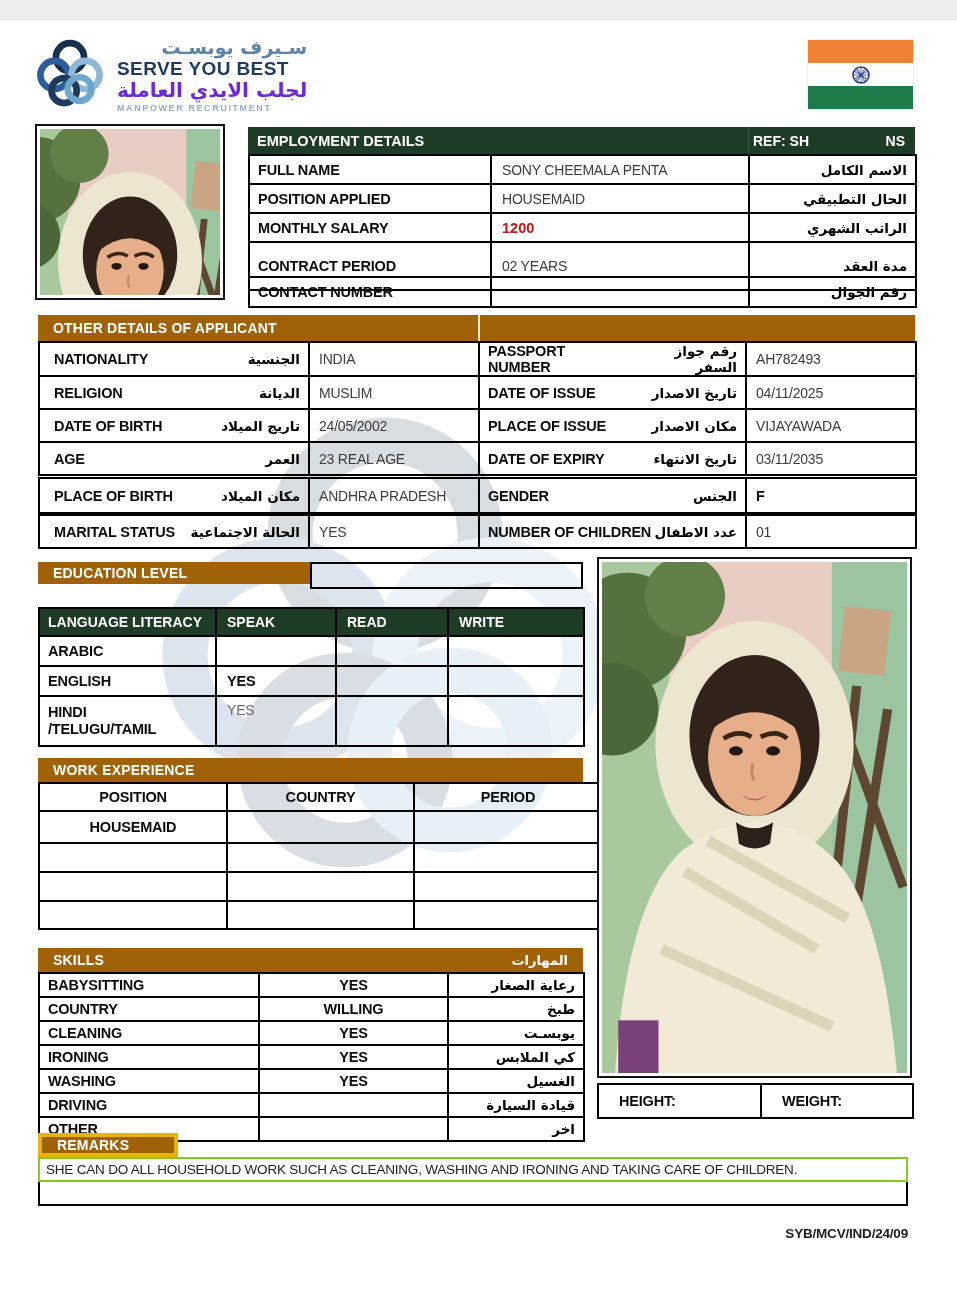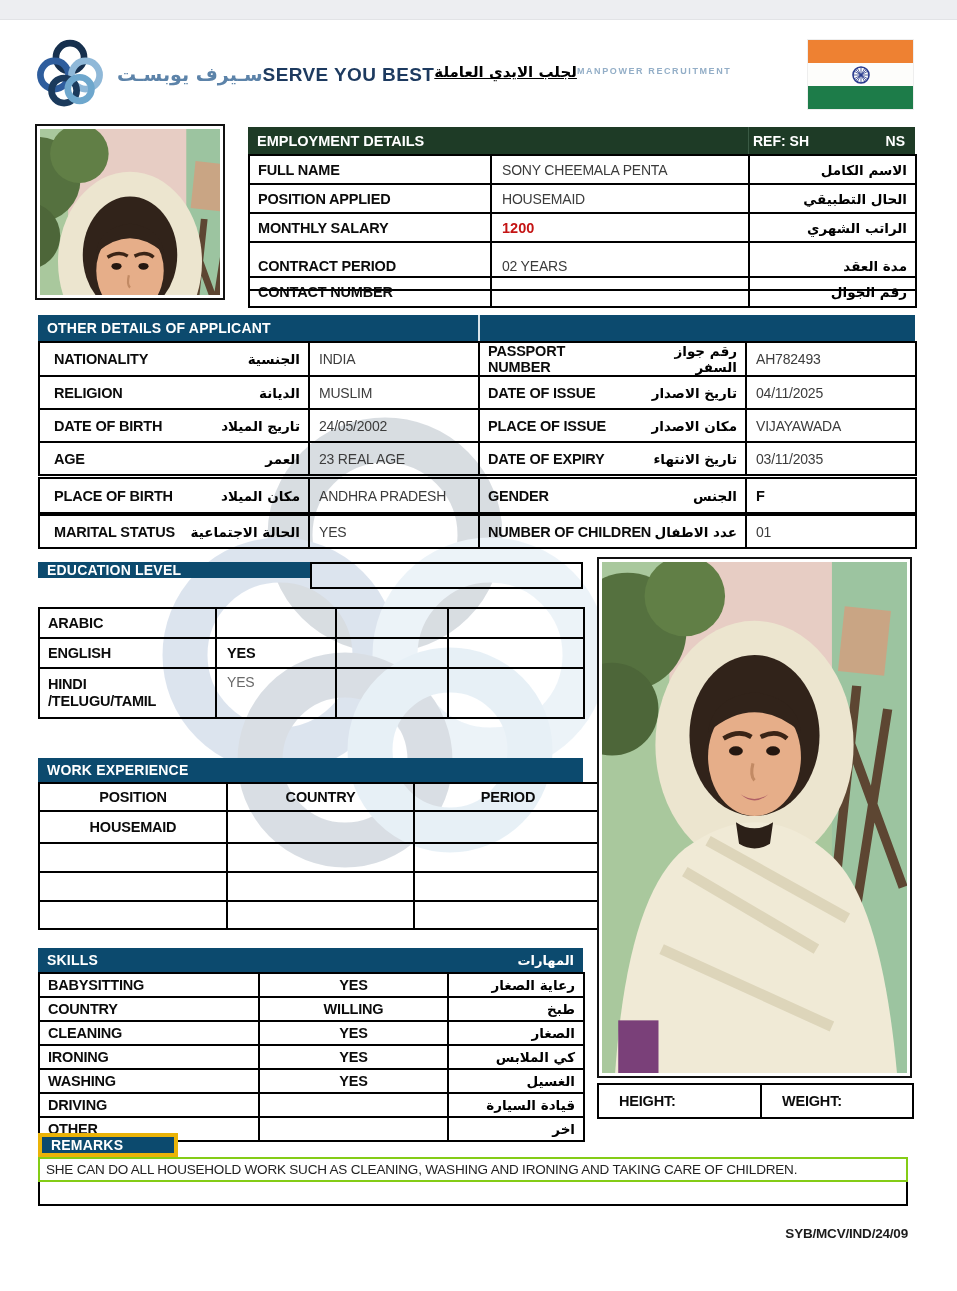--- a/index.html
+++ b/index.html
@@ -5,34 +5,34 @@
   * { margin:0; padding:0; box-sizing:border-box; }
   html,body { background:#fff; }
   body { font-family:"Liberation Sans", sans-serif; }
   .page { position:relative; width:957px; height:1291px; background:#fff; overflow:hidden; margin:0 auto; }
   .abs { position:absolute; }
 
   .top-strip { left:0; top:0; width:957px; height:20px; background:#edeef1; border-bottom:1px solid #e2e3e6; }
 
   
   .logo-block { left:33px; top:36px; display:flex; align-items:center; gap:10px; }
-  .logo-text { display:flex; flex-direction:row; line-height:1.12; }
+  .logo-text { display:flex; flex-direction:column; line-height:1.12; }
   .logo-ar-name { font-family:"DejaVu Sans",sans-serif; font-size:19px; font-weight:bold; color:#5c83a9; direction:rtl; }
   .logo-en-name { font-size:19px; font-weight:800; color:#1d3a5f; letter-spacing:.4px; }
-  .logo-ar-tag { font-family:"DejaVu Sans",sans-serif; font-size:15px; font-weight:bold; color:#000000; direction:rtl;text-decoration:underline; }
+  .logo-ar-tag { font-family:"DejaVu Sans",sans-serif; font-size:20px; font-weight:bold; color:#6d28d9; direction:rtl; }
   .logo-en-tag { font-size:9px; font-weight:bold; color:#93aec7; letter-spacing:1.6px; margin-top:2px; }
 
   
   .flag { left:808px; top:40px; width:105px; height:69px; box-shadow:0 0 0 1px #eee; }
   .flag .saffron { height:23px; background:#ee8132; }
   .flag .white { height:23px; background:#fdfdfb; display:flex; align-items:center; justify-content:center; }
   .flag .green { height:23px; background:#1d7c49; }
 
   
-  .sec-bar { background:#0c4a6e; color:#fff; font-weight:bold; font-size:14px; display:flex; align-items:center; padding:0 9px; letter-spacing:.2px; }
+  .sec-bar { background:#a16207; color:#fff; font-weight:bold; font-size:14px; display:flex; align-items:center; padding:0 15px; letter-spacing:.2px; }
 
   
   table { border-collapse:collapse; table-layout:fixed; }
   td { border:2px solid #000; overflow:hidden; vertical-align:middle; }
   .lbl { font-weight:bold; font-size:14.5px; color:#0b0b0b; letter-spacing:-.2px; }
   .val { font-size:14px; color:#3c3c3c; letter-spacing:-.2px; }
   .ar  { font-family:"DejaVu Sans",sans-serif; font-weight:bold; font-size:13.5px; direction:rtl; }
 
   
   .emp-header { left:248px; top:127px; width:667px; height:27px; background:#1e3b26; display:flex; }
@@ -51,21 +51,21 @@
   .other-header { left:38px; top:315px; width:877px; height:26px; }
   .other-header .divider { position:absolute; left:440px; top:0; width:2px; height:26px; background:#fff; opacity:.85; }
   .other-table { left:38px; width:877px; }
   .other-table td { height:33px; }
   .other-table .lc { width:270px;padding-left:6px; }
   .other-table .vc { width:170px; padding-left:9px; }
   .other-table .lc2 { width:267px; }
   .pair { display:flex; justify-content:space-between; align-items:center; padding:0 8px; }
 
   
-  .edu-bar { left:38px; top:562px; width:272px; height:16px; }
+  .edu-bar { left:38px; top:562px; width:272px; height:22px; }
   .edu-box { left:310px; top:562px; width:273px; height:27px; border:2px solid #000; background:transparent; }
 
   
   .lang-table { left:38px; top:607px; width:545px; }
   .lang-table td { height:30px; }
   .lang-table .h { background:#1e3b26; color:#fff; font-weight:bold; font-size:14px; padding-left:8px; height:28px; border:2px solid #000; }
   .lang-table .c1 { width:177px; padding-left:8px; }
   .lang-table .c2 { width:120px; padding-left:10px; }
   .lang-table .c3 { width:112px; padding-left:10px; }
   .lang-table .c4 { width:136px; padding-left:10px; }
@@ -354,20 +354,26 @@
   </tbody>
     </table>
 
   <div class="abs sec-bar edu-bar">
     <span>EDUCATION LEVEL</span>
   </div>
   <div class="abs edu-box val"></div>
 
   <table class="abs lang-table">
     <tbody>
+        <tr>
+      <td class="h c1">LANGUAGE LITERACY</td>
+      <td class="h c2">SPEAK</td>
+      <td class="h c3">READ</td>
+      <td class="h c4">WRITE</td>
+    </tr>
     <tr>
       <td class="c1 lbl">ARABIC</td>
       <td class="c2 val"></td>
       <td class="c3 val"></td>
       <td class="c4 val"></td>
     </tr>
     <tr>
       <td class="c1 lbl">ENGLISH</td>
       <td class="c2 lbl">YES</td>
       <td class="c3 val"></td>
@@ -428,21 +434,21 @@
       <td class="c3 ar">رعاية الصغار</td>
     </tr>
     <tr>
       <td class="c1 lbl">COUNTRY</td>
       <td class="c2 lbl">WILLING</td>
       <td class="c3 ar">طبخ</td>
     </tr>
     <tr>
       <td class="c1 lbl">CLEANING</td>
       <td class="c2 lbl">YES</td>
-      <td class="c3 ar">الصغار</td>
+      <td class="c3 ar">يوبسـت</td>
     </tr>
     <tr>
       <td class="c1 lbl">IRONING</td>
       <td class="c2 lbl">YES</td>
       <td class="c3 ar">كي الملابس</td>
     </tr>
     <tr>
       <td class="c1 lbl">WASHING</td>
       <td class="c2 lbl">YES</td>
       <td class="c3 ar">الغسيل</td>

